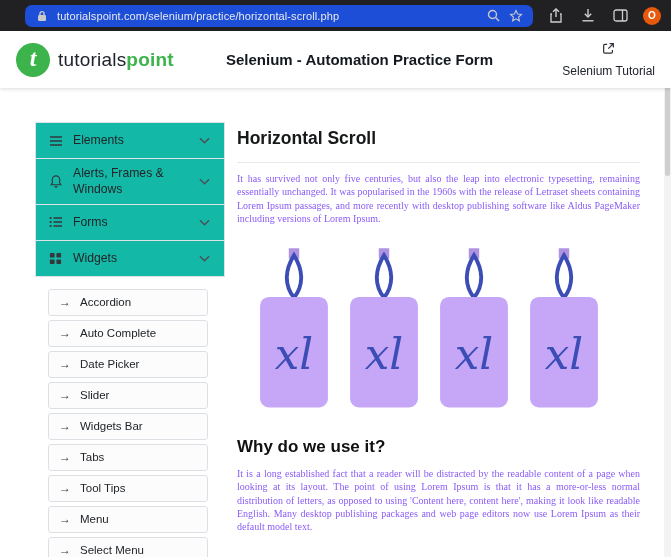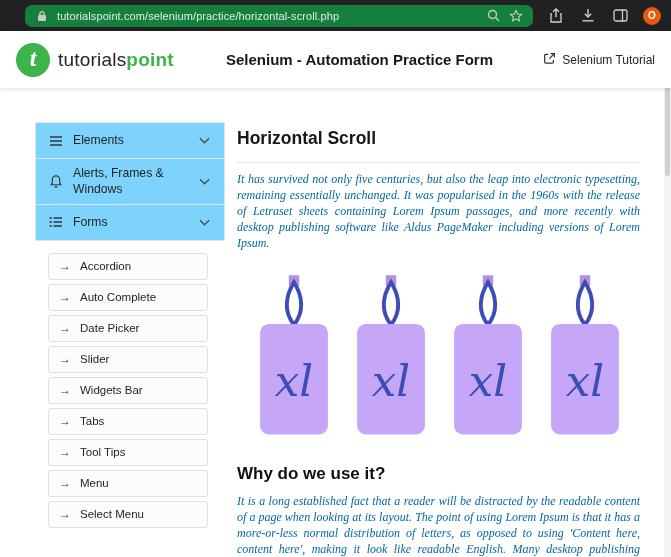--- a/index.html
+++ b/index.html
@@ -4,21 +4,21 @@
 <style>
   * { margin:0; padding:0; box-sizing:border-box; }
   html,body { width:671px; height:557px; overflow:hidden; background:#fff;
               font-family:"Liberation Sans", sans-serif; }
   .screen { position:relative; width:671px; height:557px; overflow:hidden; background:#fff; }
 
   
   .chrome-bar { position:absolute; top:0; left:0; width:671px; height:31px;
                 background:#212123; display:flex; align-items:center;
                 padding:0 10px 0 25px; }
-  .omnibox { width:535px; height:22px; background:#15803d; border-radius:7px;
+  .omnibox { width:535px; height:22px; background:#1d4ed8; border-radius:7px;
              display:flex; align-items:center; padding:0 9px; gap:7px; }
   .omnibox .url { flex:1; font-size:11px; color:#e8eaed; white-space:nowrap;
                   overflow:hidden; letter-spacing:.1px; }
   .omni-ic { display:flex; align-items:center; justify-content:center; width:16px; height:16px; }
   .chrome-actions { display:flex; align-items:center; gap:14px; margin-left:14px; }
   .chrome-actions .act { display:flex; align-items:center; justify-content:center;
                          width:18px; height:18px; cursor:pointer; }
   .avatar { width:18px; height:18px; border-radius:50%; background:#e8590c; color:#fff;
             font-size:10px; font-weight:bold; display:flex; align-items:center;
             justify-content:center; }
@@ -31,44 +31,44 @@
   .logo-circle { width:34px; height:34px; border-radius:50%; background:#3cb44b; color:#fff;
                  display:flex; align-items:center; justify-content:center;
                  font-family:"Liberation Serif", serif; font-style:italic;
                  font-weight:bold; font-size:24px; padding-bottom:3px; }
   .brand-text { font-size:19px; letter-spacing:.2px; }
   .brand-text .b1 { font-weight:normal; color:#20242b; }
   .brand-text .b2 { font-weight:bold; color:#3cb44b; }
   .site-title { flex:1; font-size:15px; font-weight:bold; color:#14181f;
                 padding-right:30px; }
   .tut-link { display:flex; align-items:center; gap:6px; font-size:12px; color:#20242b;
-              text-decoration:none; cursor:pointer; white-space:nowrap; }
+              text-decoration:none; cursor:pointer; white-space:nowrap;flex-direction:column; }
 
   
   .sidebar { position:absolute; left:35px; top:122px; width:190px; }
   .acc-header { display:flex; align-items:center; gap:10px; min-height:37px;
-                background:#7dd3fc; border:1px solid #dfe3e7; padding:6px 12px;
+                background:#14b8a6; border:1px solid #dfe3e7; padding:6px 12px;
                 margin-top:-1px; cursor:pointer; }
   .acc-header:first-child { margin-top:0; }
   .acc-label { flex:1; font-size:12.2px; color:#212529; line-height:1.35; }
   .acc-ic { width:15px; display:flex; align-items:center; justify-content:center; }
   .sub-list { margin:12px 0 0 13px; width:160px; }
   .sub-item { display:flex; align-items:center; gap:9px; height:27px; margin-bottom:4px;
               background:#fcfcfc; border:1px solid #dce0e4; border-radius:3px;
               padding:0 10px; cursor:pointer; }
   .sub-item .arrow { font-size:12px; color:#33383d; }
   .sub-item .lbl { font-size:11.5px; color:#212529; }
 
   
   .main { position:absolute; left:237px; top:128px; width:403px; height:441px; overflow:hidden; }
   .content-h1 { font-size:17.5px; font-weight:600; color:#17181a; padding-bottom:13px;
                 border-bottom:1px solid #e8e8e8; margin-bottom:9px; }
-  .para { font-family:"Liberation Serif", serif; font-size:12px; line-height:1.33;
-          color:#0369a1; text-align:justify;font-style:italic; }
-  .tags-row { display:flex; gap:17px; padding-left:17px; margin:12px 0 14px; }
+  .para { font-family:"Liberation Serif", serif; font-size:10px; line-height:1.33;
+          color:#8b5cf6; text-align:justify; }
+  .tags-row { display:flex; gap:10px; padding-left:17px; margin:12px 0 14px; }
   .tag { width:80px; height:186px; display:block; }
   .tag-text { font-family:"DejaVu Serif", serif; font-style:italic; font-size:50px;
               fill:#3c4db5; }
   .content-h2 { font-size:17px; font-weight:bold; color:#111; margin:4px 0 10px; }
 
   
   .scroll-track { position:absolute; right:0; top:31px; width:7px; height:526px;
                   background:#f3f3f3; }
   .scroll-thumb { position:absolute; right:1px; top:40px; width:5px; height:105px;
                   border-radius:3px; background:#cfcfcf; cursor:grab; }
@@ -178,20 +178,36 @@
             <path d="M4.5 2 H13 M4.5 6 H13 M4.5 10 H13" stroke="#33383d" stroke-width="1.3"></path>
           </svg>
       </span>
       <span class="acc-label">Forms</span>
       <span class="acc-ic">
         <svg width="11" height="7" viewBox="0 0 12 7">
             <path d="M1 1 L6 6 L11 1" stroke="#4a4f55" stroke-width="1.5" fill="none"></path>
           </svg>
       </span>
     </div>
+    <div class="acc-header">
+      <span class="acc-ic">
+        <svg width="13" height="13" viewBox="0 0 14 14">
+            <rect x="1" y="1" width="5" height="5" rx="1" fill="#33383d"></rect>
+            <rect x="8" y="1" width="5" height="5" rx="1" fill="#33383d"></rect>
+            <rect x="1" y="8" width="5" height="5" rx="1" fill="#33383d"></rect>
+            <rect x="8" y="8" width="5" height="5" rx="1" fill="#33383d"></rect>
+          </svg>
+      </span>
+      <span class="acc-label">Widgets</span>
+      <span class="acc-ic">
+        <svg width="11" height="7" viewBox="0 0 12 7">
+            <path d="M1 1 L6 6 L11 1" stroke="#4a4f55" stroke-width="1.5" fill="none"></path>
+          </svg>
+      </span>
+    </div>
 
     <div class="sub-list">
       <div class="sub-item">
         <span class="arrow">→</span>
         <span class="lbl">Accordion</span>
       </div>
       <div class="sub-item">
         <span class="arrow">→</span>
         <span class="lbl">Auto Complete</span>
       </div>

